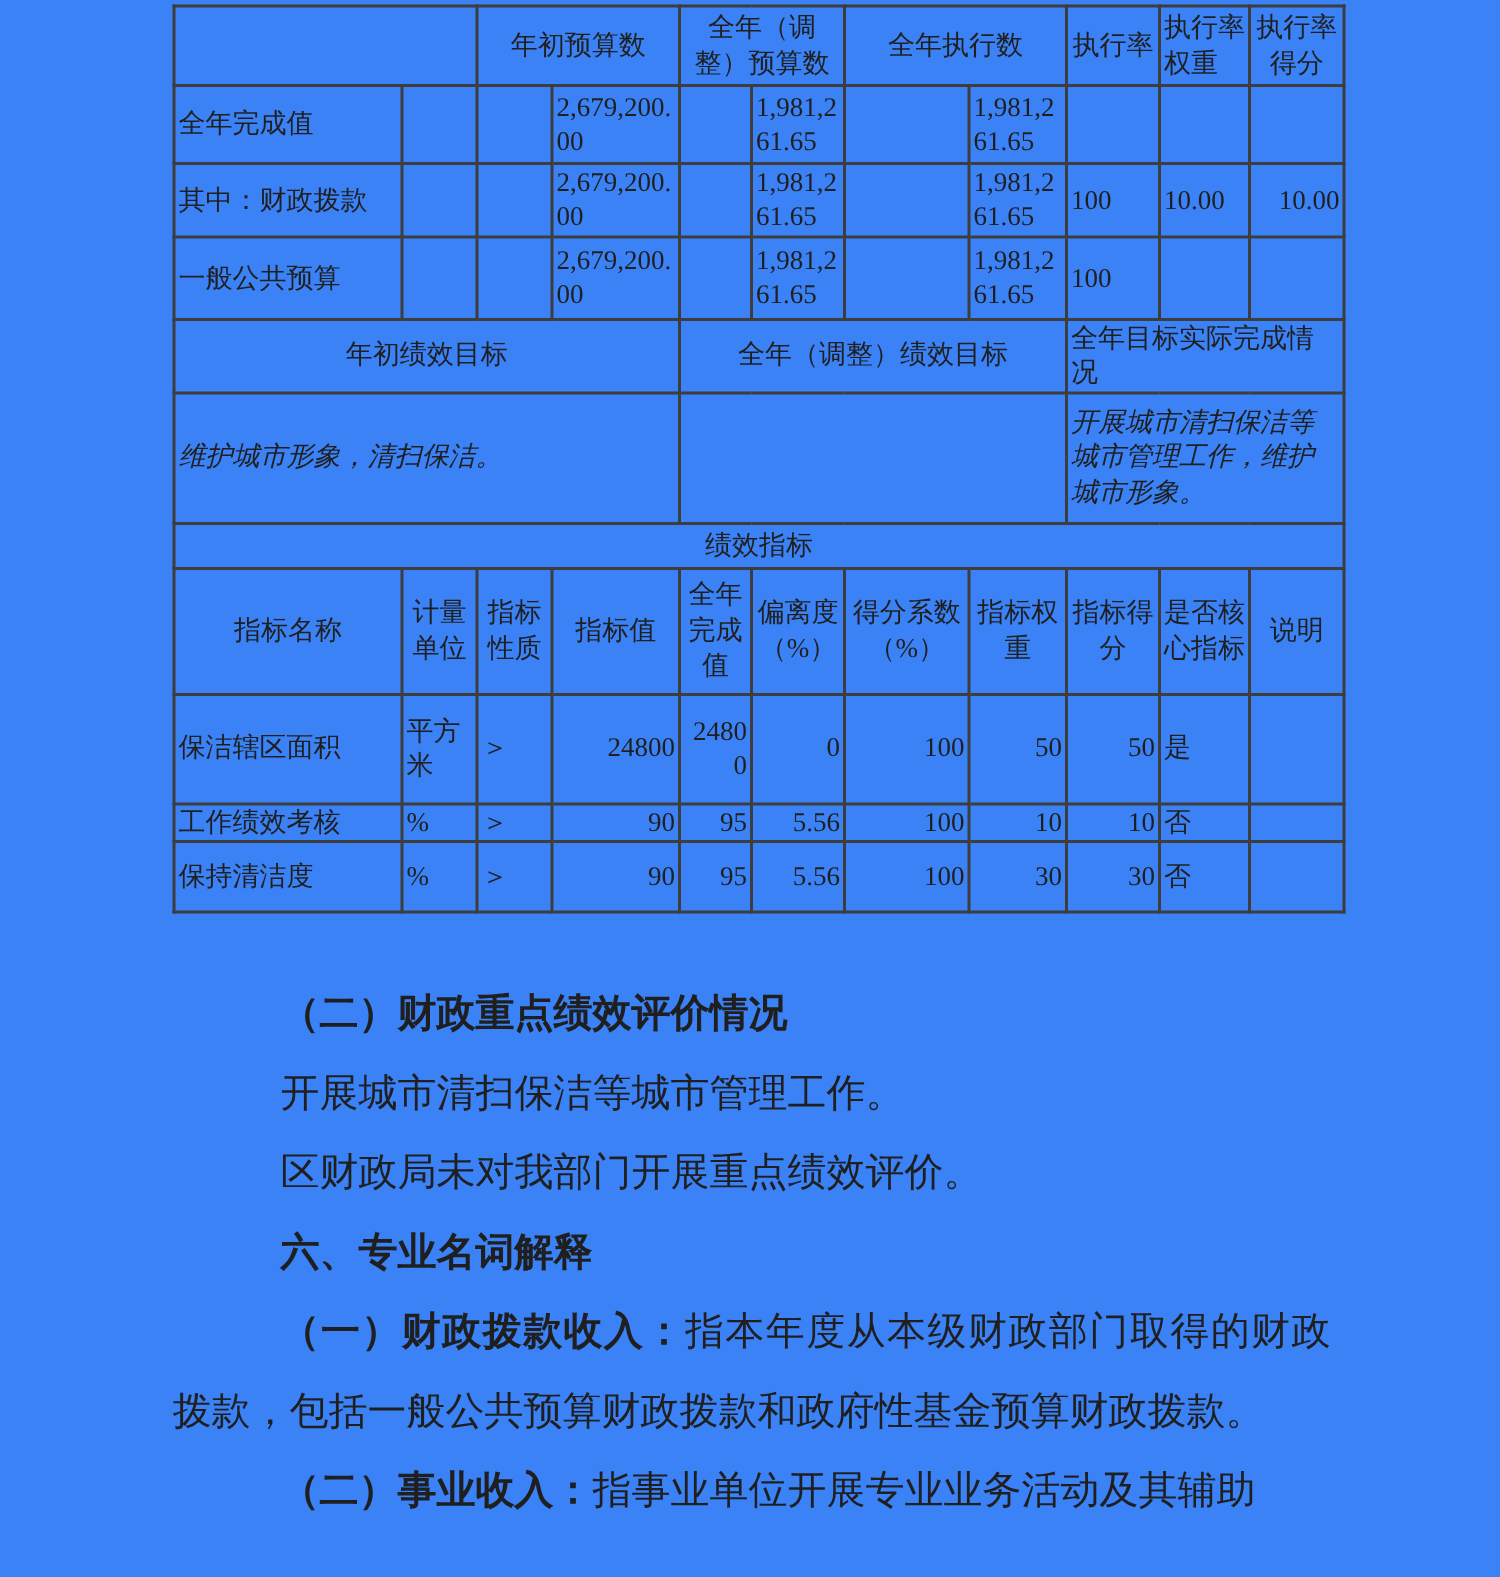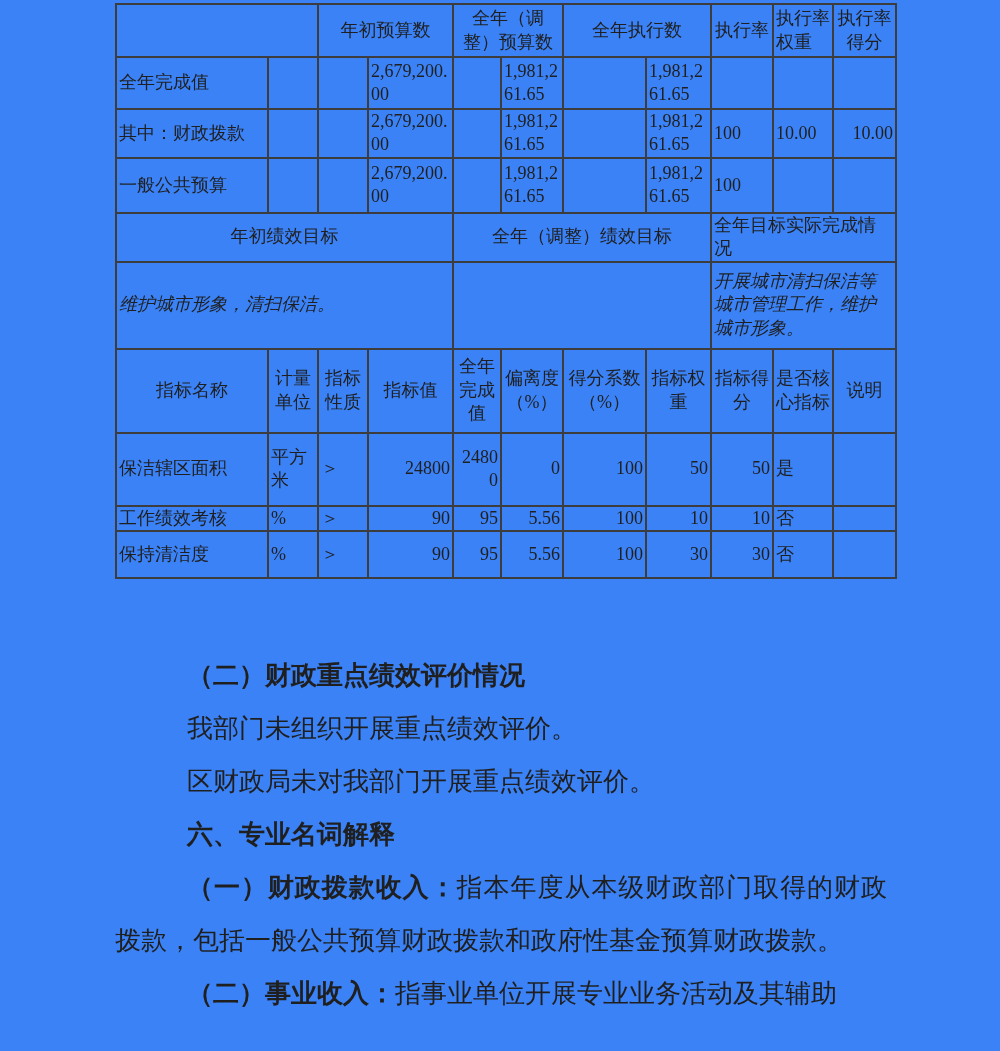--- a/index.html
+++ b/index.html
@@ -113,20 +113,23 @@
       <td colspan="4" class="c">全年（调整）绩效目标</td>
       <td colspan="3" class="l">全年目标实际完成情况</td>
     </tr>
 
     <tr class="r7">
       <td colspan="4" class="l top">维护城市形象，清扫保洁。</td>
       <td colspan="4" class="l top"></td>
       <td colspan="3" class="l top">开展城市清扫保洁等城市管理工作，维护城市形象。</td>
     </tr>
 
+    <tr class="r8">
+      <td colspan="11" class="c">绩效指标</td>
+    </tr>
 
     <tr class="r9">
       <td class="c">指标名称</td>
       <td class="c">计量单位</td>
       <td class="c">指标性质</td>
       <td class="c">指标值</td>
       <td class="c">全年完成值</td>
       <td class="c">偏离度（%）</td>
       <td class="c">得分系数（%）</td>
       <td class="c">指标权重</td>
@@ -174,20 +177,20 @@
       <td class="r">30</td>
       <td class="r">30</td>
       <td class="l">否</td>
       <td class="l"></td>
     </tr>
   </tbody>
     </table>
 
   <div class="textblock">
     <p class="h-serif">（二）财政重点绩效评价情况</p>
-    <p>我部门未组织开展重点绩效评价。</p>
+    <p>开展城市清扫保洁等城市管理工作。</p>
     <p>区财政局未对我部门开展重点绩效评价。</p>
     <p class="h-sans">六、专业名词解释</p>
     <p><span class="lead">（一）财政拨款收入：</span><span>指本年度从本级财政部门取得的财政拨款，包括一般公共预算财政拨款和政府性基金预算财政拨款。</span></p>
     <p><span class="lead">（二）事业收入：</span><span>指事业单位开展专业业务活动及其辅助</span></p>
   </div>
 
 </div>
 
 </body></html>

